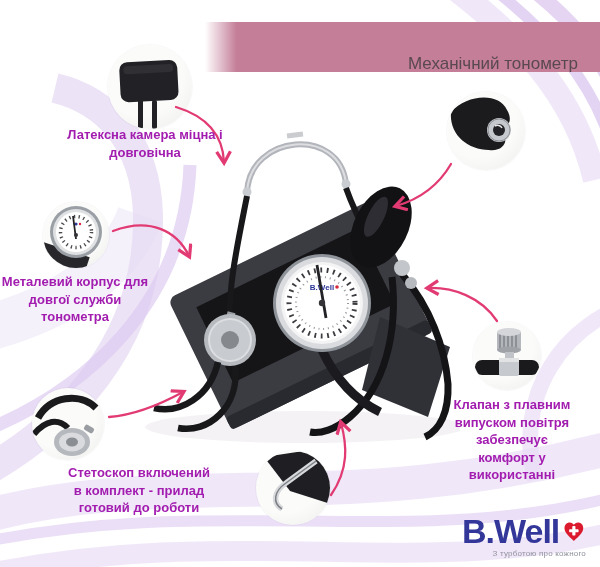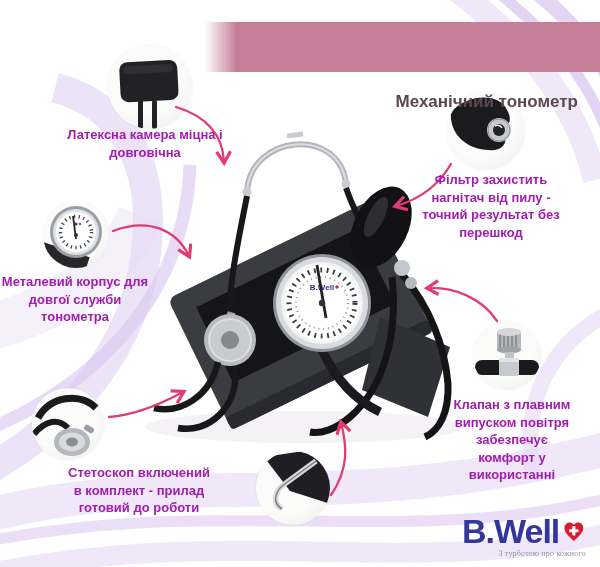--- a/index.html
+++ b/index.html
@@ -4,22 +4,22 @@
 <style>
   html,body{margin:0;padding:0;background:#fff;}
   .stage{position:relative;width:600px;height:567px;overflow:hidden;background:#ffffff;
          font-family:"Liberation Sans",sans-serif;}
   .stage svg{display:block;}
   .waves{position:absolute;inset:0;z-index:1;pointer-events:none;}
   .band{position:absolute;top:22px;left:205px;right:0;height:50px;z-index:2;
         background:linear-gradient(90deg, rgba(196,126,152,0) 0%, #c47e98 8%, #c47e98 100%);}
   .model{position:absolute;top:21px;right:22px;z-index:4;font-size:40px;font-weight:bold;
          color:#fdf4f8;letter-spacing:0.5px;line-height:1;}
-  .subtitle{position:absolute;top:55px;right:22px;z-index:4;font-size:17px;font-weight:bold;
-         color:#5a4850;line-height:1;margin-top:38px;}
+  .subtitle{position:absolute;top:55px;right:22px;z-index:4;font-size:17px;font-weight:normal;
+         color:#5a4850;line-height:1;}
   .product{position:absolute;left:140px;top:112px;z-index:3;}
   .circle{position:absolute;border-radius:50%;overflow:hidden;z-index:3;
           background:radial-gradient(circle at 40% 35%, #fbfbfa 55%, #ececeb 100%);
           box-shadow:0 0 0 1px rgba(0,0,0,0.03);}
   .c-latex{left:108px;top:45px;width:84px;height:84px;}
   .c-gauge{left:43px;top:202px;width:66px;height:66px;}
   .c-steth{left:32px;top:388px;width:72px;height:72px;}
   .c-ring{left:256px;top:451px;width:74px;height:74px;}
   .c-filter{left:447px;top:92px;width:78px;height:78px;}
   .c-valve{left:473px;top:322px;width:68px;height:68px;}
@@ -28,21 +28,21 @@
          line-height:1.35;text-align:center;white-space:pre-line;}
   .l-latex{left:45px;top:126px;width:200px;}
   .l-metal{left:-15px;top:273px;width:180px;}
   .l-steth{left:39px;top:464px;width:200px;}
   .l-cuff{left:302px;top:460px;width:180px;line-height:1.33;}
   .l-filter{left:401px;top:171px;width:180px;}
   .l-valve{left:422px;top:396px;width:180px;}
   .logo{position:absolute;left:462px;top:514px;width:124px;z-index:4;}
   .logo-row{display:flex;align-items:center;justify-content:flex-end;gap:3px;}
   .logo-text{font-size:34px;font-weight:bold;color:#34379a;letter-spacing:-1px;line-height:1;}
-  .tagline{font-size:8px;color:#90909e;text-align:right;margin-top:1px;letter-spacing:0.2px;font-family:Liberation Serif, serif;}
+  .tagline{font-size:8px;color:#90909e;text-align:right;margin-top:1px;letter-spacing:0.2px;}
 </style>
 </head>
 <body>
 
 <div class="stage">
 
   <svg class="waves" width="600" height="567" viewBox="0 0 600 567">
     <path d="M-20,330 C60,310 120,270 140,215" stroke="#efe7f9" stroke-width="46" fill="none" opacity="0.6"></path>
     <path d="M-40,485 C70,430 150,340 148,215 C146,140 105,100 55,88" stroke="#e6d9f3" stroke-width="30" fill="none" opacity="0.75"></path>
     <path d="M-40,440 C90,395 185,300 190,165" stroke="#dcc8ef" stroke-width="13" fill="none" opacity="0.65"></path>
@@ -200,24 +200,20 @@
   </svg>
 
   <div class="label l-latex">Латексна камера міцна і
 довговічна</div>
   <div class="label l-metal">Металевий корпус для
 довгої служби
 тонометра</div>
   <div class="label l-steth">Стетоскоп включений
 в комплект - прилад
 готовий до роботи</div>
-  <div class="label l-filter">Фільтр захистить
-нагнітач від пилу -
-точний результат без
-перешкод</div>
   <div class="label l-valve">Клапан з плавним
 випуском повітря
 забезпечує
 комфорт у
 використанні</div>
 
   <div class="logo">
     <div class="logo-row">
       <span class="logo-text">B.Well</span>
       <svg width="28" height="27" viewBox="0 0 24 24">

